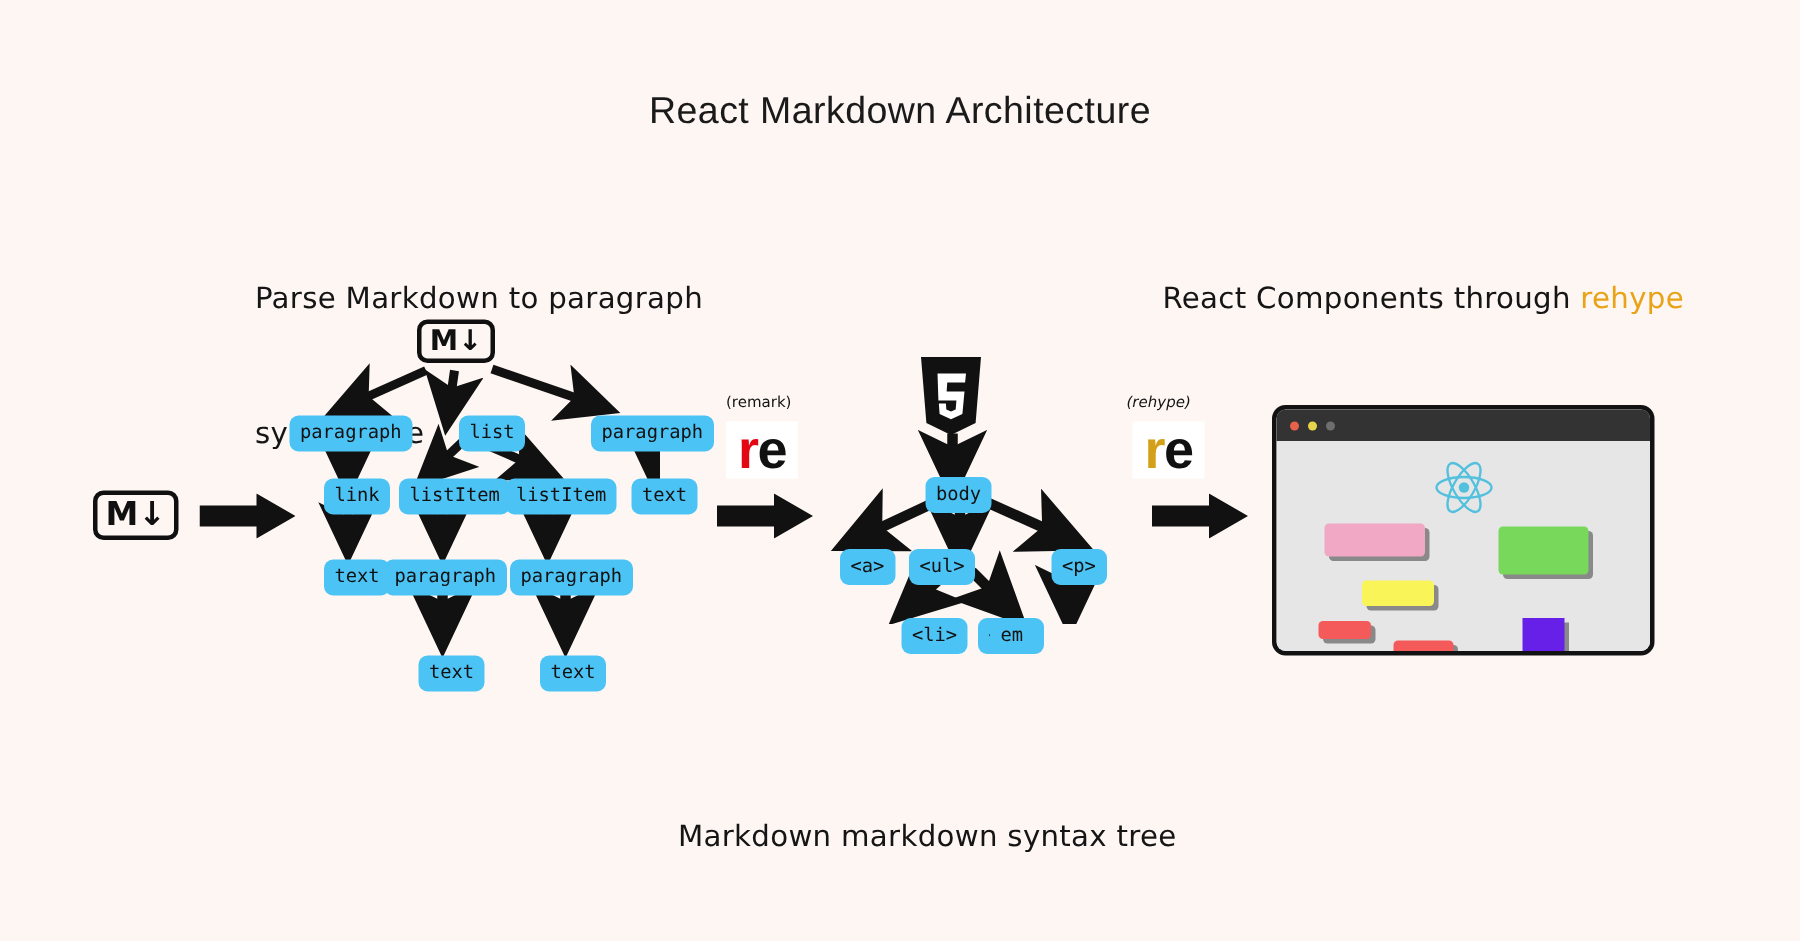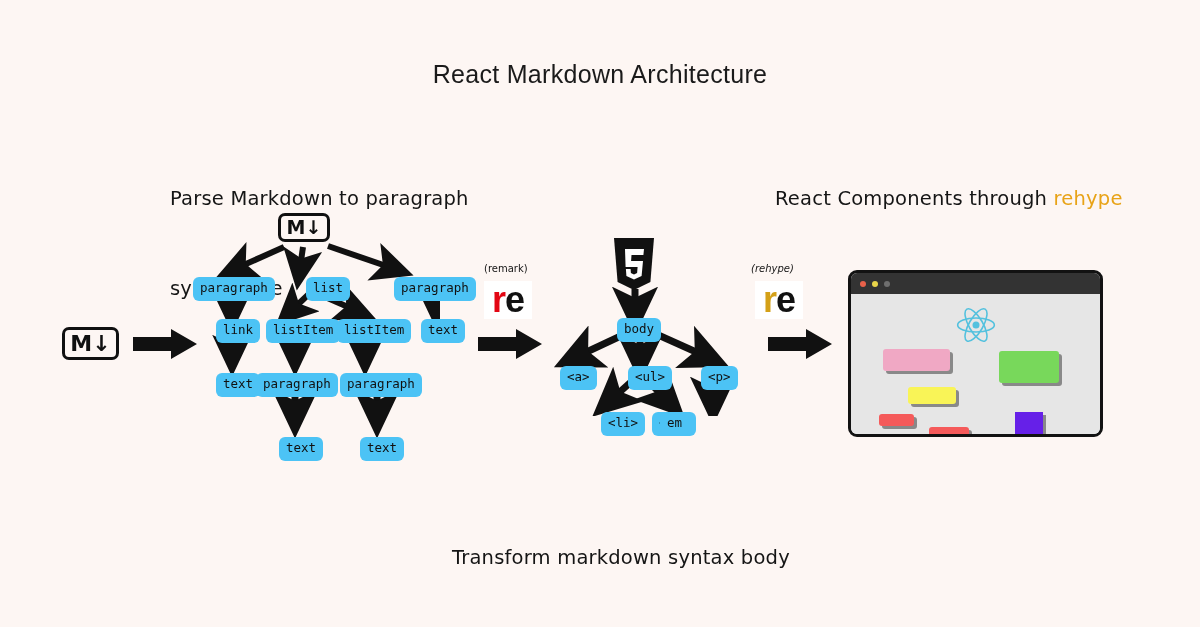--- a/index.html
+++ b/index.html
@@ -149,21 +149,21 @@
   <div class="caption" style="left:170px; top:124px;">
     <div>Parse Markdown to paragraph</div>
     <div>syntax tree</div>
   </div>
 
   <div class="caption" style="left:775px; top:124px;">
     <div><span>React Components through </span><span class="hl-gold">rehype</span></div>
   </div>
 
   <div class="caption" style="left:452px; top:483px;">
-    <div>Transform markdown syntax body</div>
+    <div>Markdown markdown syntax tree</div>
     
   </div>
 
   <div class="md-badge" style="left:62px; top:327px; width:57px; height:33px;">
     <span class="md-m" style="font-size:22px;">M</span>
       <span class="md-arrow-glyph" style="font-size:22px;">↓</span>
   </div>
 
   <svg class="big-arrow" style="left:133px; top:329px;" width="64" height="30" viewBox="0 0 64 30">
     <polygon points="0,8 38,8 38,0 64,15 38,30 38,22 0,22" fill="#111111"></polygon>
@@ -251,21 +251,21 @@
 
     <line x1="92" y1="95" x2="72" y2="113" stroke="#111111" stroke-width="7" marker-end="url(#ah2)"></line>
 
     <line x1="108" y1="95" x2="126" y2="113" stroke="#111111" stroke-width="7" marker-end="url(#ah2)"></line>
 
     <line x1="173" y1="95" x2="173" y2="113" stroke="#111111" stroke-width="7" marker-end="url(#ah2)"></line>
   </svg>
 
   <div class="node" style="left:617px; top:318px;">body</div>
   <div class="node" style="left:560px; top:366px;">&lt;a&gt;</div>
-  <div class="node" style="left:628px; top:366px;">&lt;ul&gt;</div>
+  <div class="node" style="left:606px; top:366px;">&lt;ul&gt;</div>
   <div class="node" style="left:701px; top:366px;">&lt;p&gt;</div>
   <div class="node" style="left:601px; top:412px;">&lt;li&gt;</div>
   <div class="node" style="left:652px; top:412px;">&lt;li&gt;</div>
   <div class="node" style="left:660px; top:412px;">em</div>
 
   <div class="proc-label" style="left:751px; top:263px;font-style:italic;">(rehype)</div>
   <div class="proc-logo" style="left:755px; top:281px; width:48px; height:38px;">
     <span class="r-rehype">r</span>
       <span class="e">e</span>
   </div>

